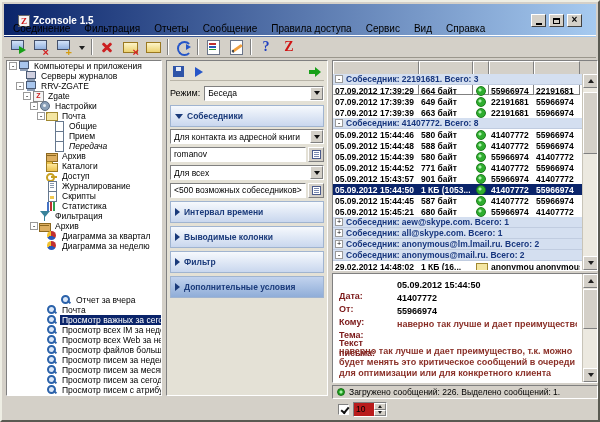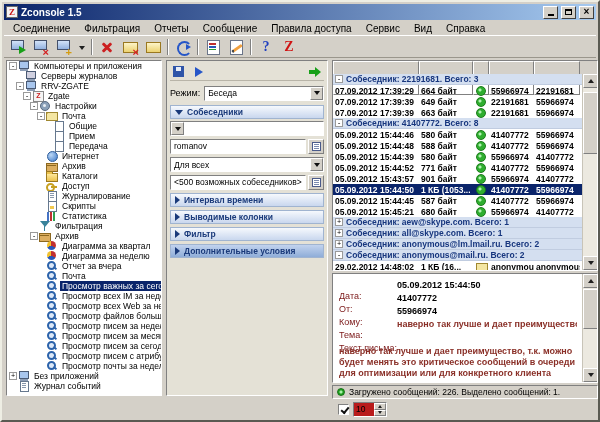--- a/index.html
+++ b/index.html
@@ -3,23 +3,23 @@
 <meta charset="utf-8">
 <style>
   * { box-sizing: border-box; margin:0; padding:0; }
   html,body { width:600px; height:422px; overflow:hidden; }
   body { font-family:"Liberation Sans","DejaVu Sans",sans-serif; font-size:9px; color:#000; background:#9aa5b1; }
 
   #window { position:absolute; inset:0; background:#d4d0c8;
     border:2px solid; border-color:#eeeee4 #5a5a52 #5a5a52 #eeeee4; }
 
   
-  .titlebar { position:absolute; left:2px; top:2px; right:2px; height:16px;
+  .titlebar { position:absolute; left:2px; top:2px; right:2px; height:33px;
     background:linear-gradient(90deg,var(--titlebar-left,#0a246a),var(--titlebar-right,#a6caf0));
-    display:flex; align-items:center; padding:0 2px; gap:3px; }
+    display:flex; align-items:center; padding:0 14px; gap:3px; }
   .win-ico { width:12px; height:12px; background:#f4f4f4; border:1px solid #6a6a6a; position:relative; flex:none; }
   .win-ico::before { content:"Z"; position:absolute; left:0; top:-1px; width:10px; text-align:center;
     font:bold 9px/12px "Liberation Serif",serif; color:#cc1414; }
   .title-text { color:#fff; font-weight:bold; font-size:10px; flex:1; white-space:nowrap; overflow:hidden; }
   .cap-btn { width:15px; height:13px; background:#d4d0c8; flex:none;
     border:1px solid; border-color:#fff #404040 #404040 #fff;
     display:flex; align-items:center; justify-content:center; position:relative; }
   .g-min { width:6px; height:2px; background:#000; margin-top:6px; }
   .g-max { width:7px; height:6px; border:1px solid #000; border-top:2px solid #000; }
   .g-close { font:bold 10px/10px "Liberation Sans",sans-serif; margin-top:-1px; }
@@ -142,21 +142,21 @@
   [data-icon="execute-icon"]::after { content:""; position:absolute; left:7px; top:2px; width:0; height:0;
     border-top:5px solid transparent; border-bottom:5px solid transparent; border-left:6px solid #18a018; }
 
   .f-mode-row { display:flex; align-items:center; gap:4px; height:18px; margin-bottom:3px; }
   .combo { height:15px; background:#fff; border:1px solid; border-color:#808080 #fff #fff #808080;
     display:flex; align-items:center; flex:1; overflow:hidden; }
   .combo-text { flex:1; padding:0 3px; white-space:nowrap; overflow:hidden; font-size:8.5px; }
   .combo-btn { width:13px; height:13px; background:#d4d0c8; border:1px solid; border-color:#fff #808080 #808080 #fff;
     display:flex; align-items:center; justify-content:center; flex:none; }
   .combo-btn::before { content:""; border-left:3px solid transparent; border-right:3px solid transparent; border-top:4px solid #101010; }
-  .f-section { height:14px; margin:3px 0 2px; display:flex; align-items:center; gap:4px; padding:0 4px;
+  .f-section { height:22px; margin:3px 0 2px; display:flex; align-items:center; gap:4px; padding:0 4px;
     background:linear-gradient(#f6f9fd,#c9d7ee); border:1px solid #a0b4d0; color:var(--section-text,#1a3a7a); font-weight:bold; font-size:8.5px; }
   .f-section.sel { background:linear-gradient(#c2d3ee,#8fadd8); }
   .sec-arrow { width:0; height:0; flex:none; }
   .sec-arrow.down { border-left:4px solid transparent; border-right:4px solid transparent; border-top:5px solid #1a3a7a; }
   .sec-arrow.right { border-top:4px solid transparent; border-bottom:4px solid transparent; border-left:5px solid #1a3a7a; }
   .inp-row { display:flex; gap:2px; margin:3px 0; }
   .tbox { height:15px; flex:1; background:#fff; border:1px solid; border-color:#808080 #fff #fff #808080;
     padding:0 3px; font-size:8.5px; line-height:13px; white-space:nowrap; overflow:hidden; }
   .mini-btn { width:16px; height:15px; background:#d4d0c8; border:1px solid; border-color:#fff #808080 #808080 #fff;
     display:flex; align-items:center; justify-content:center; flex:none; }
@@ -194,21 +194,21 @@
   .sb-btn { position:absolute; left:0; width:15px; height:14px; background:#d4d0c8;
     border:1px solid; border-color:#fff #808080 #808080 #fff; display:flex; align-items:center; justify-content:center; }
   .sb-btn.up { top:0; } .sb-btn.down { bottom:0; }
   .tri-up { width:0; height:0; border-left:3px solid transparent; border-right:3px solid transparent; border-bottom:4px solid #202020; }
   .tri-down { width:0; height:0; border-left:3px solid transparent; border-right:3px solid transparent; border-top:4px solid #202020; }
   .sb-thumb { position:absolute; left:0; width:15px; background:#d4d0c8; border:1px solid; border-color:#fff #808080 #808080 #fff; }
 
   .detail { position:absolute; left:0; top:213px; width:266px; height:110px; background:#fff;
     border:1px solid; border-color:#808080 #fff #fff #808080; padding:4px 20px 4px 6px; overflow:hidden; position:absolute; }
   .d-row { display:flex; height:13px; align-items:center; }
-  .d-lbl { width:58px; flex:none; font-weight:normal; color:var(--detail-label,#7b1818);margin-top:22px; }
+  .d-lbl { width:58px; flex:none; font-weight:bold; color:var(--detail-label,#7b1818);margin-top:22px; }
   .d-val { flex:1; white-space:nowrap; overflow:hidden; font-weight:bold; }
   .d-val.warm { color:var(--detail-body,#8a3028); }
   .d-body { margin-top:3px; color:var(--detail-body,#8a3028); line-height:11px; font-weight:bold; }
 
   .statusbar { position:absolute; left:0; top:325px; width:266px; height:14px;
     border:1px solid; border-color:#808080 #fff #fff #808080; display:flex; align-items:center; gap:4px; padding:0 4px; font-size:8.5px; }
   .st-ico { width:8px; height:8px; border-radius:50%; background:radial-gradient(circle at 3px 3px,#a8f0a8 1px,#20a020 2px); border:1px solid #157015; flex:none; }
 
   .refresh-row { position:absolute; left:0; top:341px; width:266px; height:17px;
     display:flex; align-items:center; gap:4px; padding:0 2px 0 6px; font-size:8.5px; }
@@ -331,29 +331,24 @@
         <div class="tree-row" style="padding-left: 37px;">
           <span class="exp" data-exp="none"></span>
           <span class="ti" data-icon="page-icon"></span>
           <span class="tl">Общие</span>
         </div>
         <div class="tree-row" style="padding-left: 37px;">
           <span class="exp" data-exp="none"></span>
           <span class="ti" data-icon="page-icon"></span>
           <span class="tl">Прием</span>
         </div>
-        <div class="tree-row" style="padding-left: 37px;">
+        <div class="tree-row" style="padding-left: 37px; font-style: italic;">
           <span class="exp" data-exp="none"></span>
           <span class="ti" data-icon="page-icon"></span>
           <span class="tl">Передача</span>
-        </div>
-        <div class="tree-row" style="padding-left: 30px;">
-          <span class="exp" data-exp="none"></span>
-          <span class="ti" data-icon="globe-icon"></span>
-          <span class="tl">Интернет</span>
         </div>
         <div class="tree-row" style="padding-left: 30px;">
           <span class="exp" data-exp="none"></span>
           <span class="ti" data-icon="archive-icon"></span>
           <span class="tl">Архив</span>
         </div>
         <div class="tree-row" style="padding-left: 30px;">
           <span class="exp" data-exp="none"></span>
           <span class="ti" data-icon="folder-icon"></span>
           <span class="tl">Каталоги</span>
@@ -391,21 +386,21 @@
         <div class="tree-row" style="padding-left: 30px;">
           <span class="exp" data-exp="none"></span>
           <span class="ti" data-icon="chart-icon"></span>
           <span class="tl">Диаграмма за квартал</span>
         </div>
         <div class="tree-row" style="padding-left: 30px;">
           <span class="exp" data-exp="none"></span>
           <span class="ti" data-icon="chart-icon"></span>
           <span class="tl">Диаграмма за неделю</span>
         </div>
-        <div class="tree-row" style="padding-left: 30px;">
+        <div class="tree-row" style="padding-left: 44px; margin-top: 44px;">
           <span class="exp" data-exp="none"></span>
           <span class="ti" data-icon="view-icon"></span>
           <span class="tl">Отчет за вчера</span>
         </div>
         <div class="tree-row" style="padding-left: 30px;">
           <span class="exp" data-exp="none"></span>
           <span class="ti" data-icon="view-icon"></span>
           <span class="tl">Почта</span>
         </div>
         <div class="tree-row sel" style="padding-left: 30px;">
@@ -488,20 +483,21 @@
       </span>
     </div>
 
     <div class="f-section">
       <span class="sec-arrow down"></span>
       <span>Собеседники</span>
     </div>
 
     <div class="inp-row" style="margin-top:2px;">
       <span class="combo">
+        <span class="combo-text">Для контакта из адресной книги</span>
         <span class="combo-btn"></span>
       </span>
     </div>
     <div class="inp-row">
       <span class="tbox">romanov</span>
       <span class="mini-btn">
           <span class="ab-ico"></span>
         </span>
     </div>
     <div class="inp-row">

